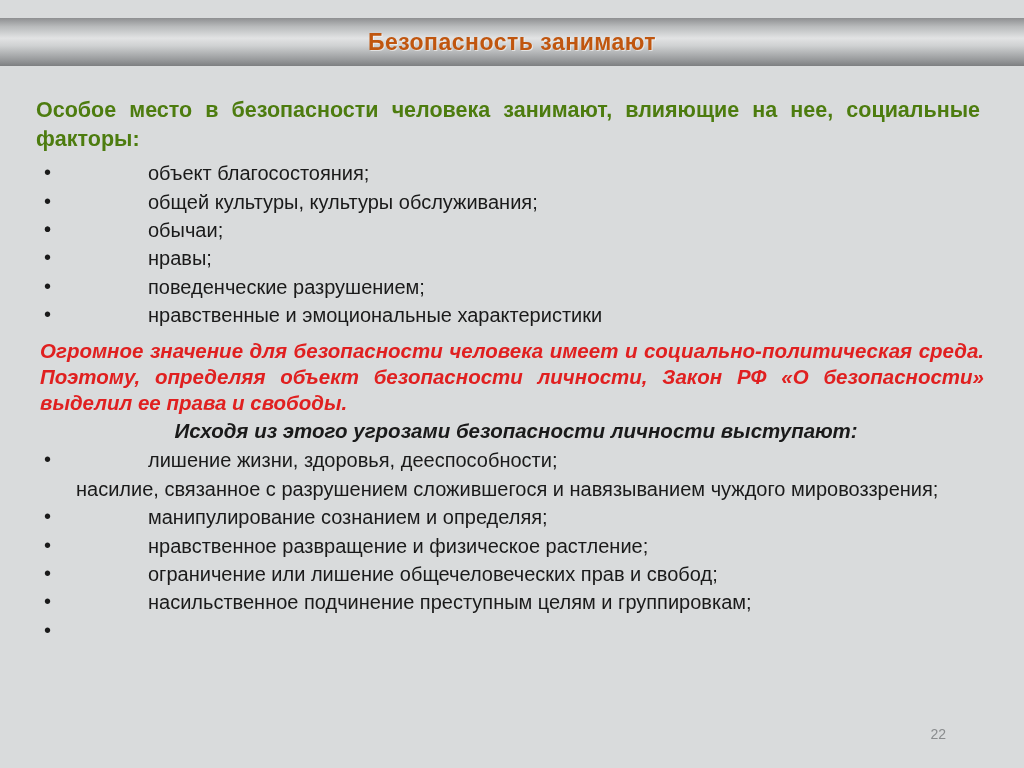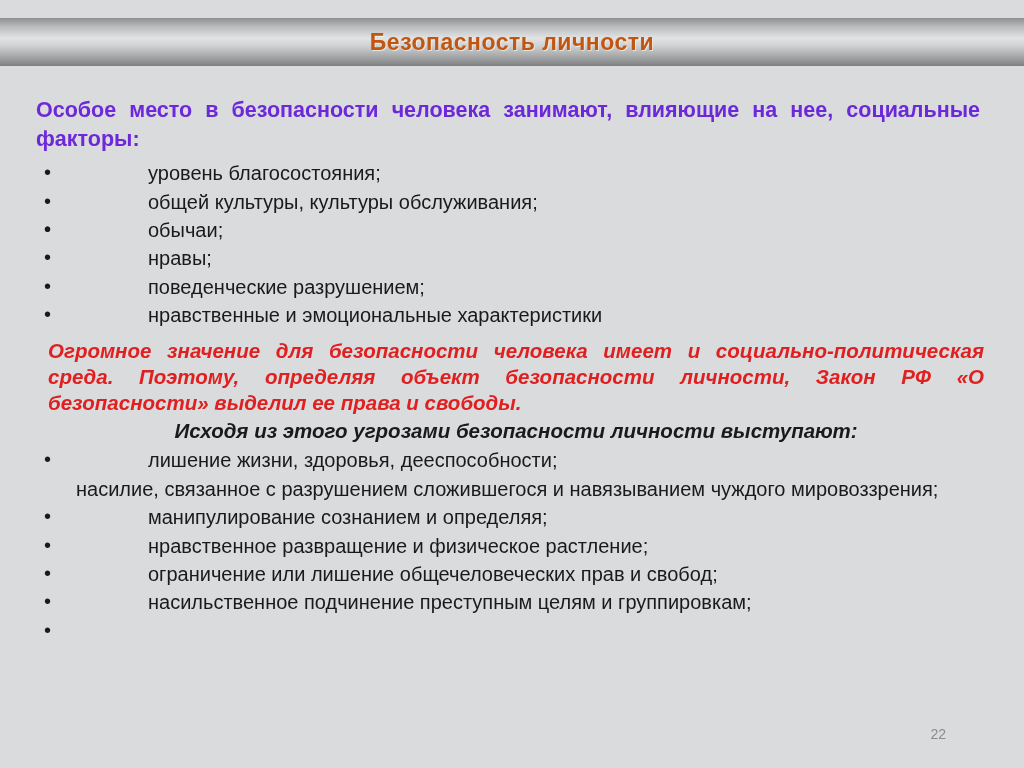--- a/index.html
+++ b/index.html
@@ -46,35 +46,35 @@
     position: absolute;
     left: 0;
     top: 66px;
     width: 1024px;
     height: 702px;
     background: #d9dbdc;
     padding: 30px 28px 0 36px;
     box-sizing: border-box;
   }
   .para-red-bold {
-    color: #6d28d9;
+    color: #4d7c0f;
     font-weight: bold;
     font-size: 21.5px;
     line-height: 1.33;
     margin: 0 0 6px 0;
     text-align: justify;
     padding-right: 16px;
   }
   .para-red-bold-italic {
     color: #e02020;
     font-weight: bold;
     font-style: italic;
     font-size: 20.5px;
     line-height: 1.28;
-    margin: 8px 0 2px 12px;
+    margin: 8px 0 2px 4px;
     text-align: justify;
     padding-right: 12px;
   }
   .para-black-bold-italic {
     color: #1a1a1a;
     font-weight: bold;
     font-style: italic;
     font-size: 20.5px;
     line-height: 1.28;
     margin: 2px 0 2px 0;
@@ -118,29 +118,29 @@
     color: #8a8c8e;
     margin-top: 39px;
   }
 </style>
 </head>
 <body>
 
 <div class="slide">
 
   <div class="title-bar">
-    <div class="title-text">Безопасность личности</div>
+    <div class="title-text">Безопасность занимают</div>
   </div>
 
   <div class="content">
 
     <p class="para-red-bold">Особое место в безопасности человека занимают, влияющие на нее, социальные факторы:</p>
 
     <ul class="bullets list-top">
-      <li><span class="bdot">•</span><span>уровень благосостояния;</span></li>
+      <li><span class="bdot">•</span><span>объект благосостояния;</span></li>
       <li><span class="bdot">•</span><span>общей культуры, культуры обслуживания;</span></li>
       <li><span class="bdot">•</span></li>
       <li><span class="bdot">•</span><span>обычаи;</span></li>
       <li><span class="bdot">•</span><span>нравы;</span></li>
       <li><span class="bdot">•</span><span>поведенческие разрушением;</span></li>
       <li><span class="bdot">•</span><span>нравственные и эмоциональные характеристики</span></li>
     </ul>
 
     <p class="para-red-bold-italic">Огромное значение для безопасности человека имеет и социально-политическая среда. Поэтому, определяя объект безопасности личности, Закон РФ «О безопасности» выделил ее права и свободы.</p>
 

